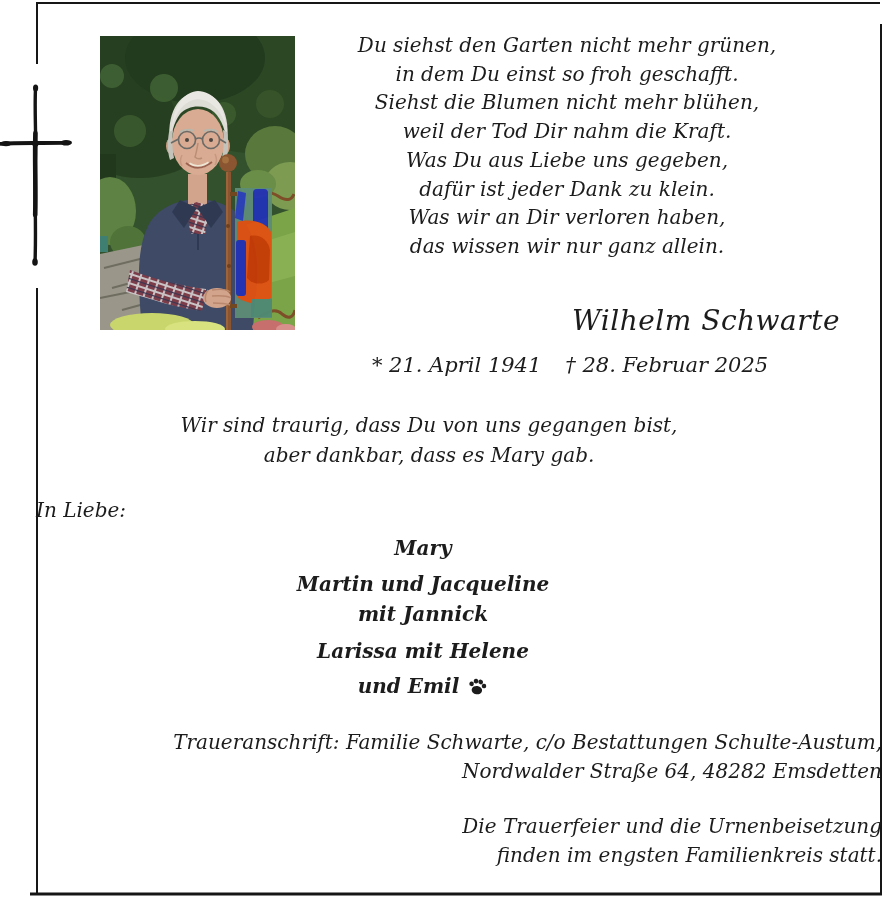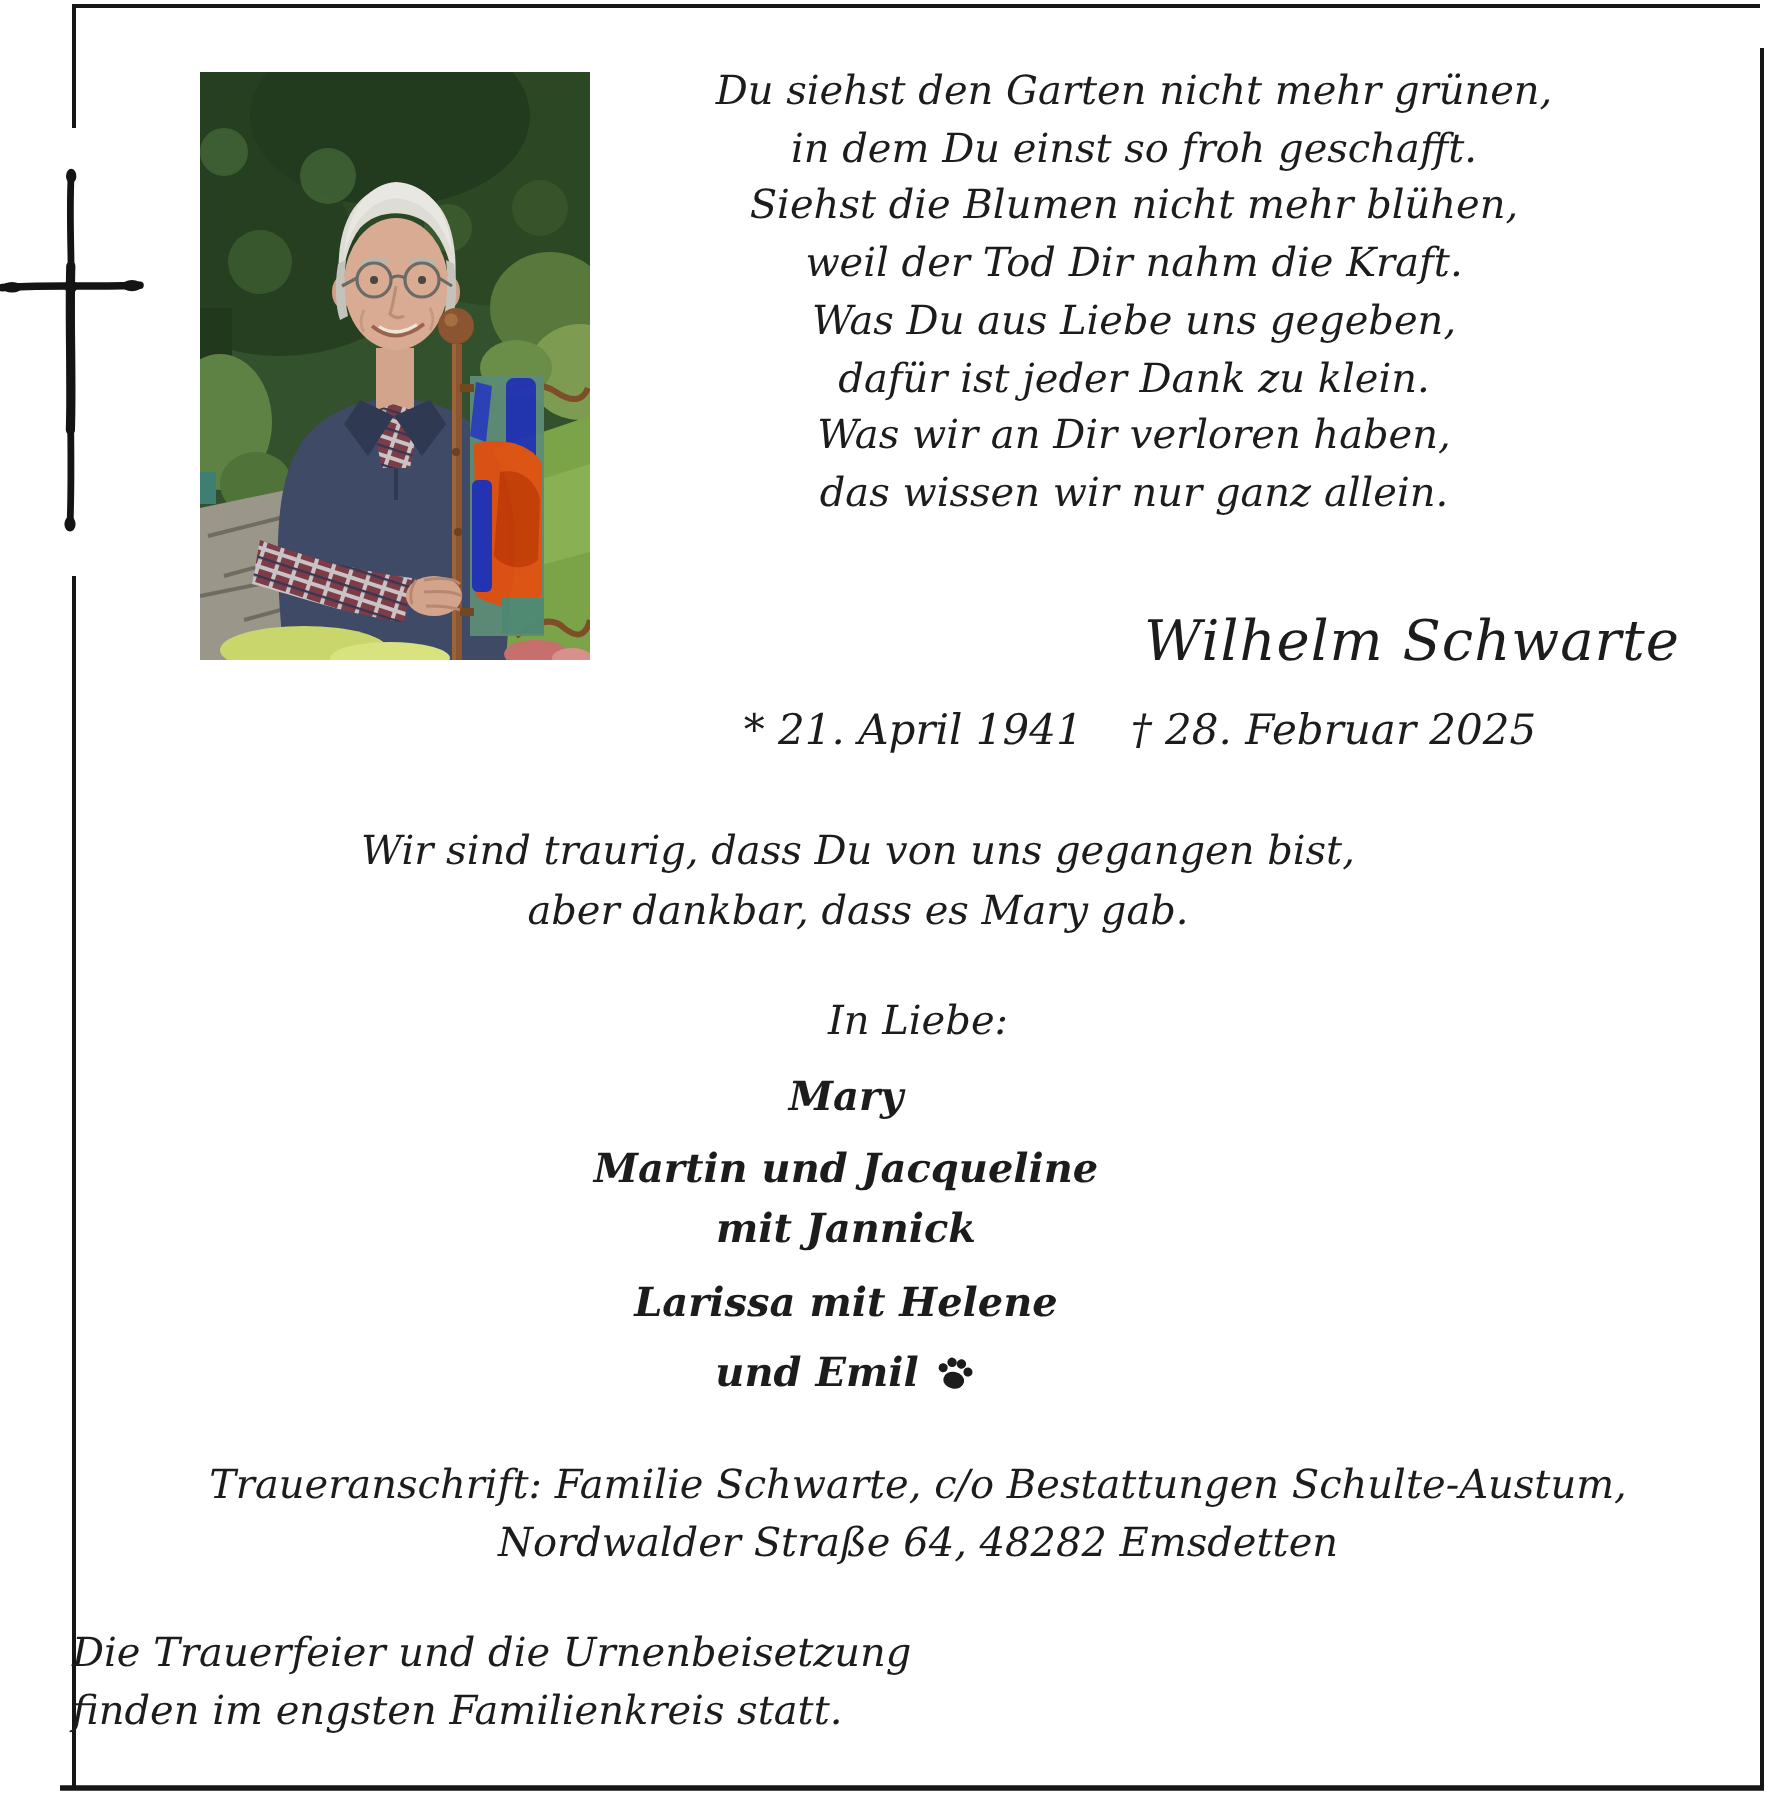--- a/index.html
+++ b/index.html
@@ -21,30 +21,30 @@
   
   .txt{font-style:italic;white-space:nowrap;}
   #poem{left:300px;top:31px;width:534px;text-align:center;
         font-size:20px;line-height:28.7px;}
   #name-block{left:300px;top:297px;width:540px;text-align:center;}
   #deceased-name{font-size:28px;font-weight:400;font-style:italic;margin:0;
                  line-height:48px;letter-spacing:.5px;text-align:right;}
   #dates{margin-top:8px;font-size:21px;display:flex;justify-content:center;gap:24px;}
   #mourning{left:36px;top:410px;width:786px;text-align:center;
             font-size:20px;line-height:30px;}
-  #in-liebe{left:36px;top:498px;width:846px;text-align:center;font-size:20px;}
+  #in-liebe{left:36px;top:498px;width:846px;text-align:left;font-size:20px;}
   .mourner{left:36px;width:774px;text-align:center;font-size:20px;
            font-weight:bold;line-height:30px;}
   #mourner-mary{top:533px;}
   #mourner-martin{top:569px;}
   #mourner-larissa{top:636px;}
   #mourner-emil{top:671px;}
-  #address{left:36px;top:728px;width:846px;text-align:center;
+  #address{left:36px;top:728px;width:846px;text-align:right;
            font-size:20px;line-height:29px;}
-  #funeral{left:36px;top:812px;width:846px;text-align:left;
+  #funeral{left:36px;top:812px;width:846px;text-align:right;
            font-size:20px;line-height:29px;}
   .paw{display:inline-block;vertical-align:-4px;margin-left:8px;
        transform:rotate(10deg);}
 </style>
 </head>
 <body>
 
 <svg id="frame" class="abs" viewBox="0 0 884 900" xmlns="http://www.w3.org/2000/svg">
   <path d="M36,3 H880" stroke="#161616" stroke-width="2" fill="none"></path>
   <path d="M881,24 V894" stroke="#161616" stroke-width="2" fill="none"></path>

